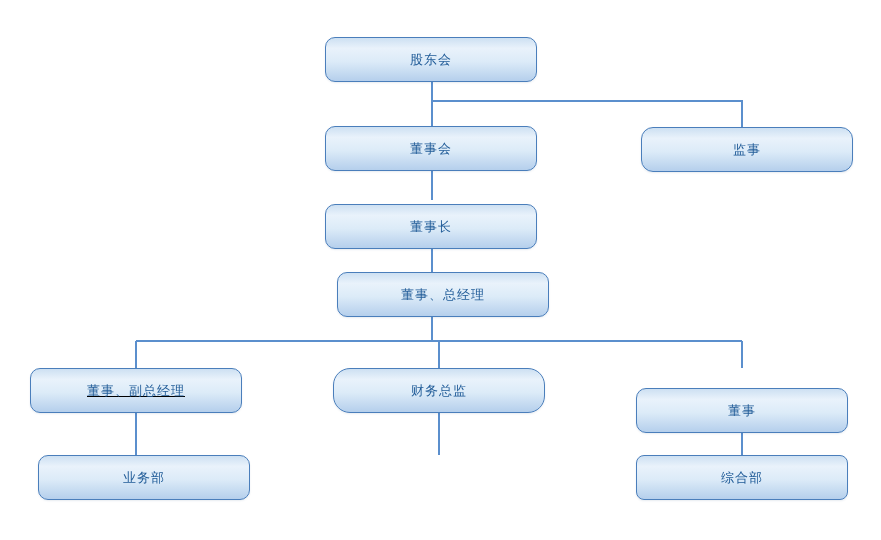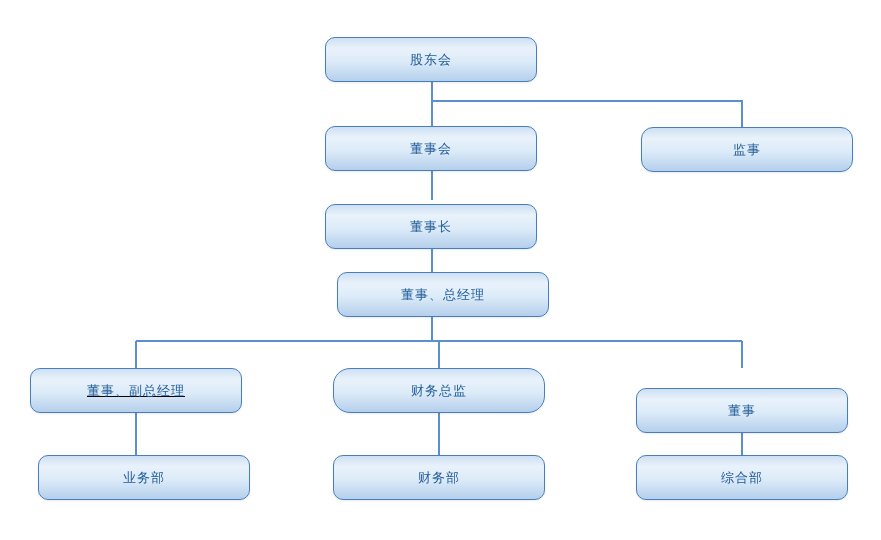--- a/index.html
+++ b/index.html
@@ -61,21 +61,21 @@
   .pos-shareholders{left:325px; top:37px;}
   .pos-board       {left:325px; top:126px;}
   .pos-supervisor  {left:641px; top:127px;border-radius:12px;}
   .pos-chairman    {left:325px; top:204px;}
   .pos-gm          {left:325px; top:272px;margin-left:12px;}
   .pos-dgm         {left:30px;  top:368px;text-decoration:underline;}
   .pos-cfo         {left:333px; top:368px;border-radius:17px;}
   .pos-director    {left:636px; top:368px;margin-top:20px;}
   .pos-business    {left:30px;  top:455px;margin-left:8px;}
   .pos-finance     {left:333px; top:455px;}
-  .pos-general     {left:636px; top:455px;}
+  .pos-general     {left:636px; top:455px;border-radius:8px;}
 </style>
 </head>
 <body>
 
 <div class="canvas">
 
   <svg class="connectors" viewBox="0 0 881 540" xmlns="http://www.w3.org/2000/svg">
     <path d="M432 82 V126"></path>
     <path d="M432 101 H742 V127"></path>
     <path d="M432 171 V200"></path>
@@ -119,21 +119,18 @@
   </div>
 
   <div class="node pos-director">
     <span class="node-label">董事</span>
   </div>
 
   <div class="node pos-business">
     <span class="node-label">业务部</span>
   </div>
 
-  <div class="node pos-finance">
-    <span class="node-label">财务部</span>
-  </div>
 
   <div class="node pos-general">
     <span class="node-label">综合部</span>
   </div>
 
 </div>
 
 </body></html>

